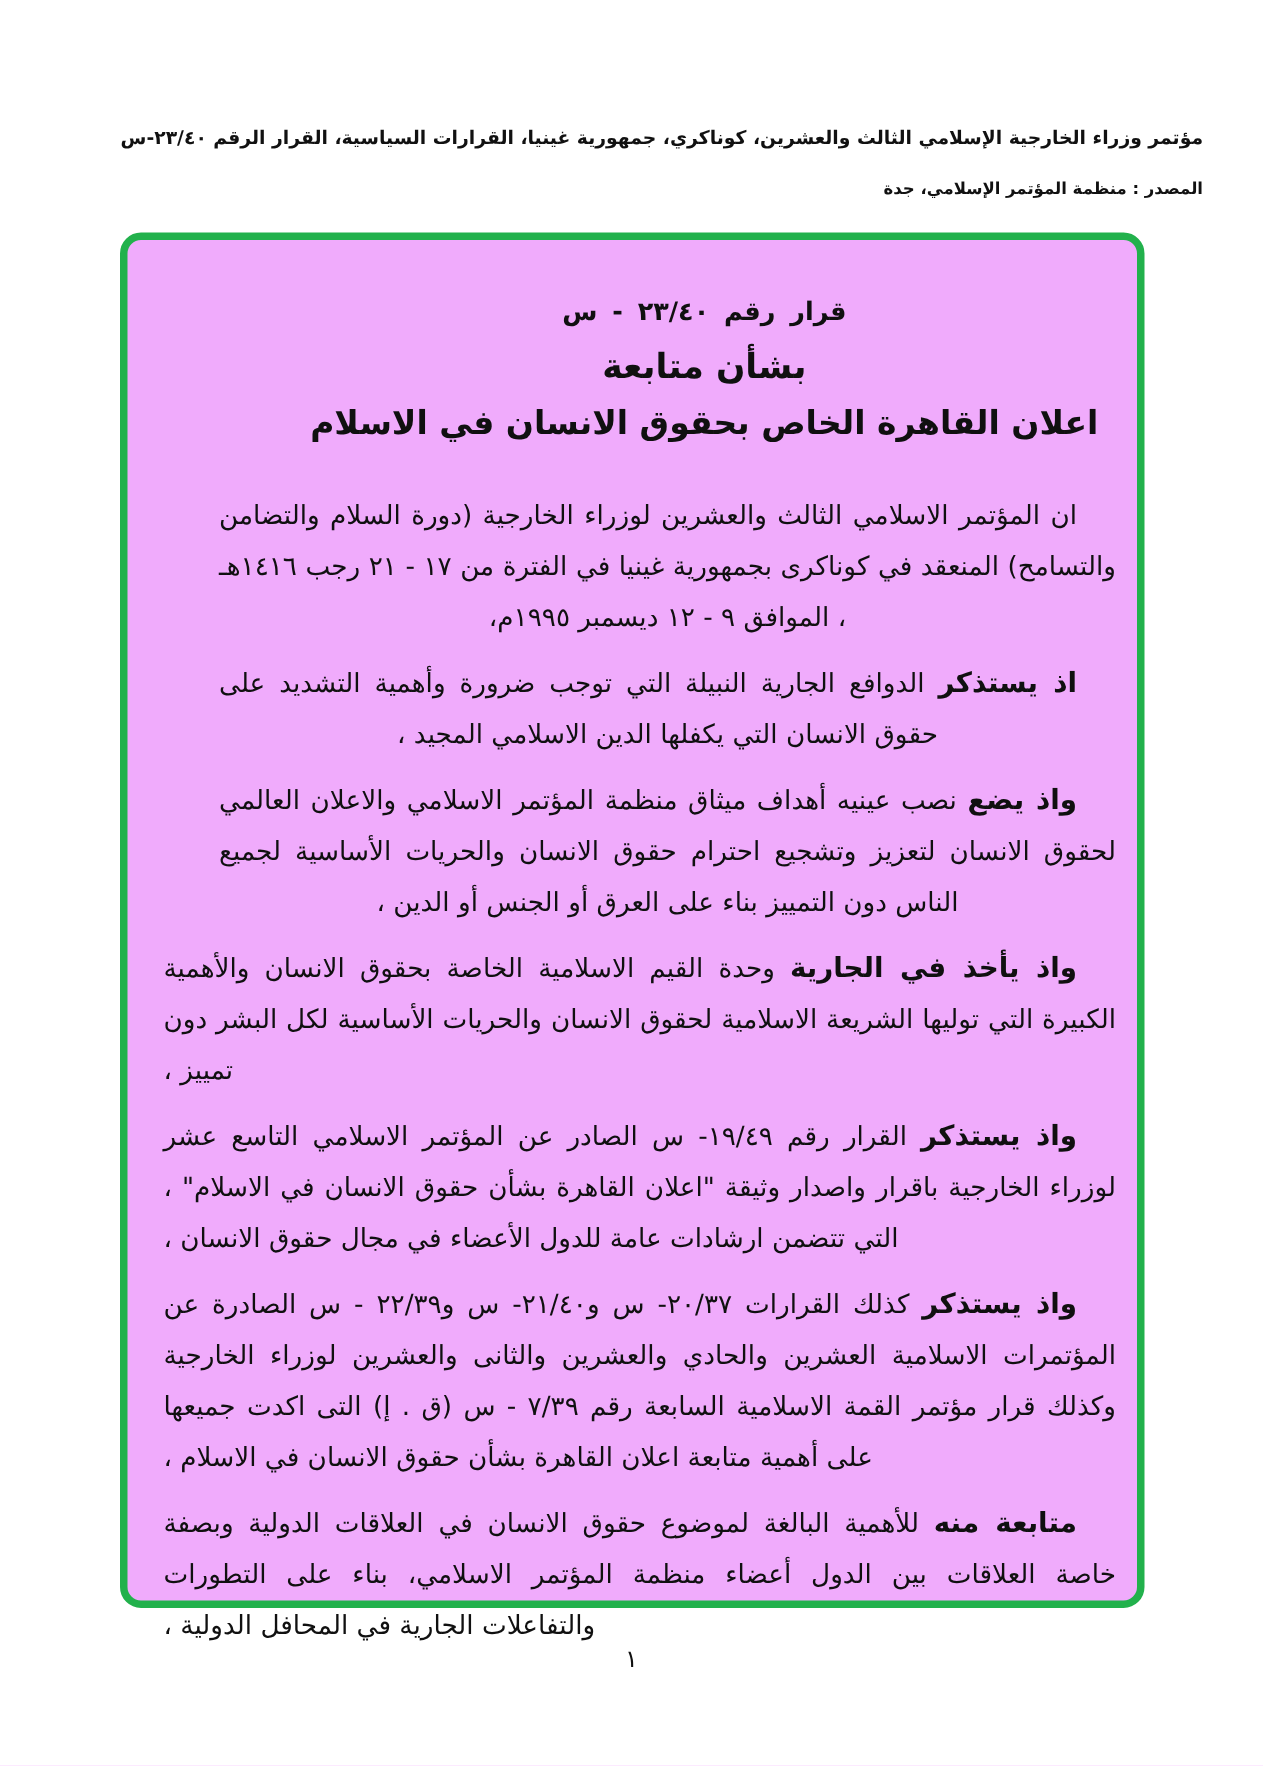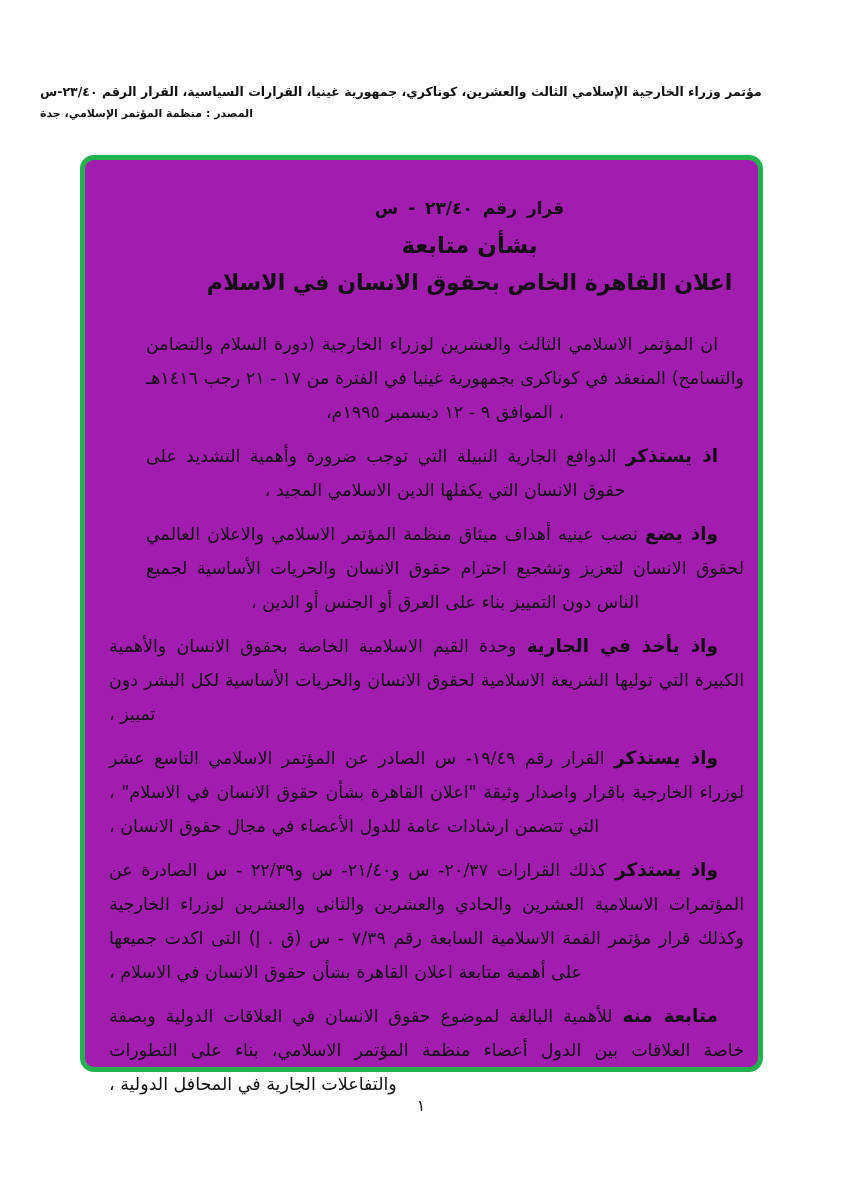--- a/index.html
+++ b/index.html
@@ -15,48 +15,48 @@
     color: #111111;
     overflow: hidden;
   }
 
   
   .page-header {
     position: absolute;
     top: 84px;
     left: 40px;
     right: 40px;
-    text-align: left;
+    text-align: right;
     direction: rtl;
   }
   .header-line1 {
     font-size: 12.5px;
     font-weight: bold;
     white-space: nowrap;
     letter-spacing: 0;
   }
   .header-line2 {
     font-size: 11px;
     font-weight: bold;
-    margin-top: 8px;
+    margin-top: 20px;
   }
 
   
   .doc-frame {
     position: absolute;
     left: 80px;
     top: 155px;
     width: 683px;
     height: 917px;
     box-sizing: border-box;
     border: 5px solid #22b14c;
     border-radius: 14px;
     padding: 30px 14px 0 24px;
     direction: rtl;
-    background: #a21caf;
+    background: #f0abfc;
   }
 
   
   .title-block {
     text-align: center;
     font-weight: bold;
     padding-left: 86px; 
     color: #101010;
   }
   .title-line {

